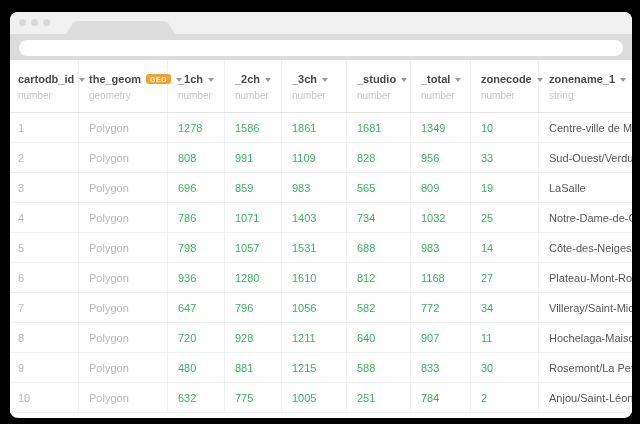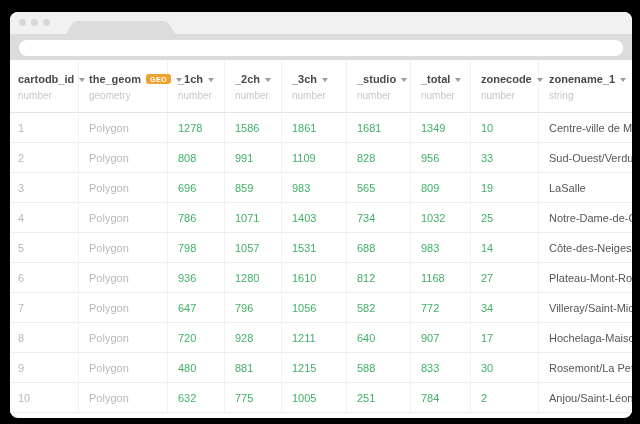--- a/index.html
+++ b/index.html
@@ -219,21 +219,21 @@
           <div class="cell c8 dark">Villeray/Saint-Miche</div>
         </div>
         <div class="row">
           <div class="cell c0 muted">8</div>
           <div class="cell c1 muted">Polygon</div>
           <div class="cell c2 green">720</div>
           <div class="cell c3 green">928</div>
           <div class="cell c4 green">1211</div>
           <div class="cell c5 green">640</div>
           <div class="cell c6 green">907</div>
-          <div class="cell c7 green">17</div>
+          <div class="cell c7 green">11</div>
           <div class="cell c8 dark">Hochelaga-Maisonne</div>
         </div>
         <div class="row">
           <div class="cell c0 muted">9</div>
           <div class="cell c1 muted">Polygon</div>
           <div class="cell c2 green">480</div>
           <div class="cell c3 green">881</div>
           <div class="cell c4 green">1215</div>
           <div class="cell c5 green">588</div>
           <div class="cell c6 green">833</div>

